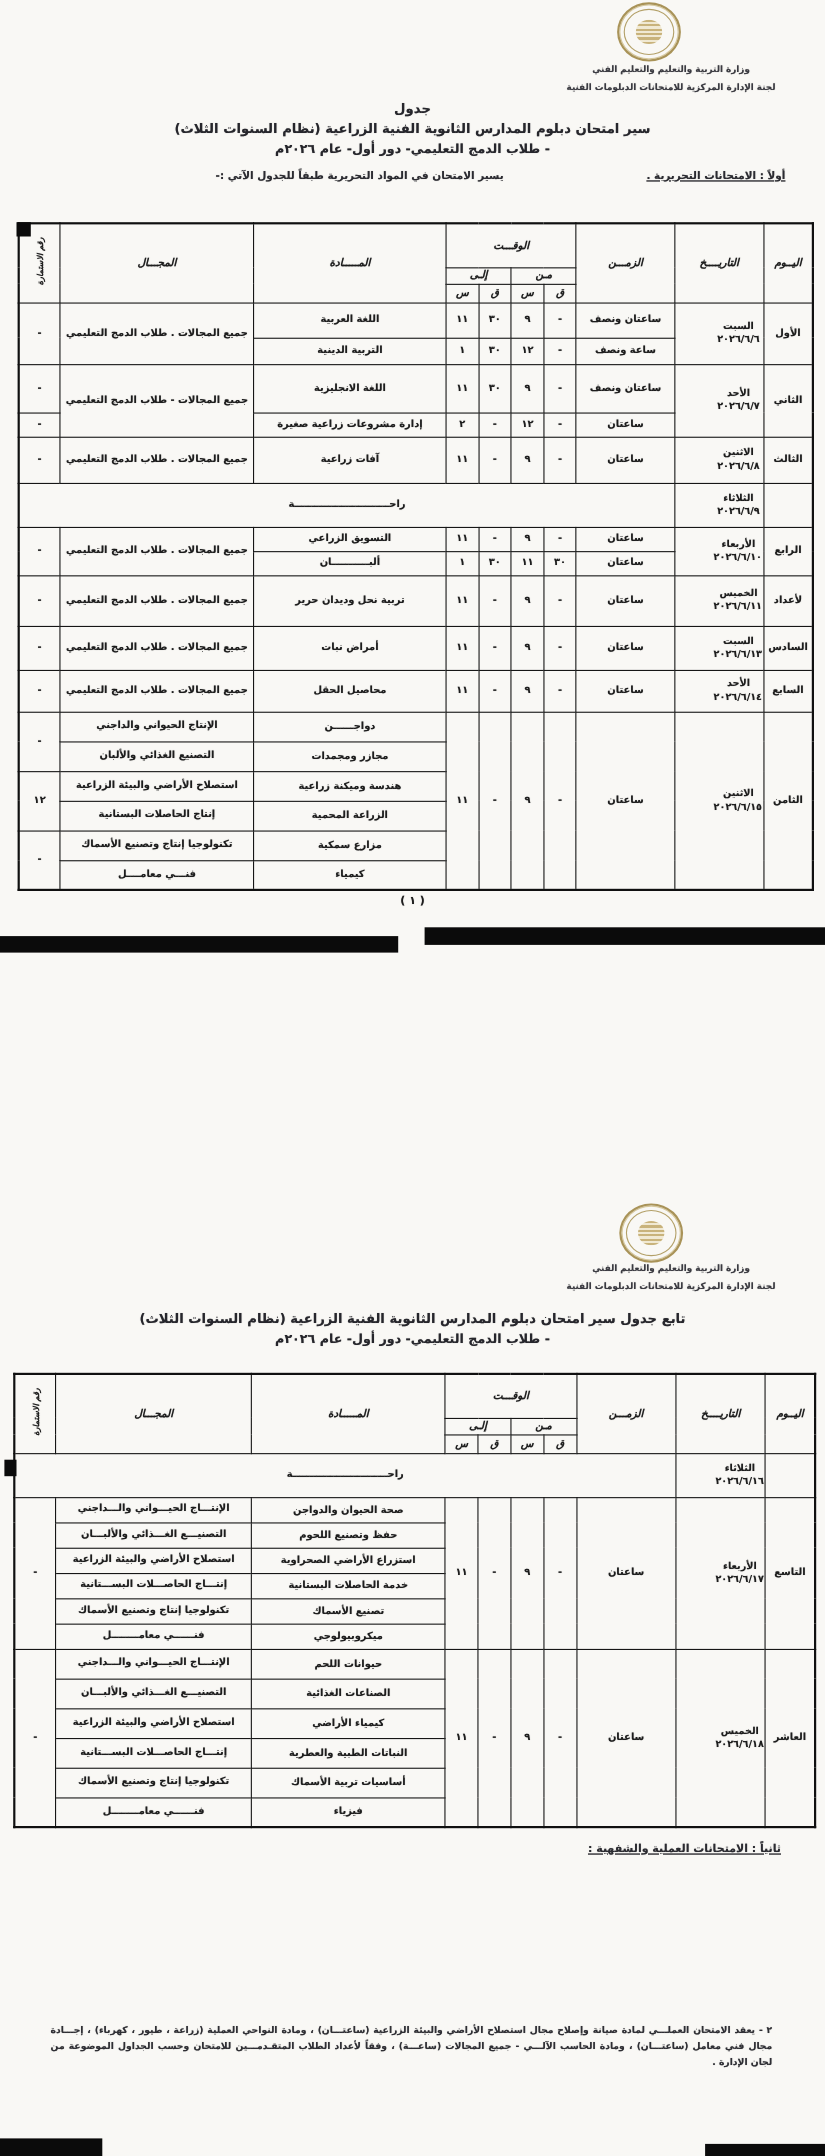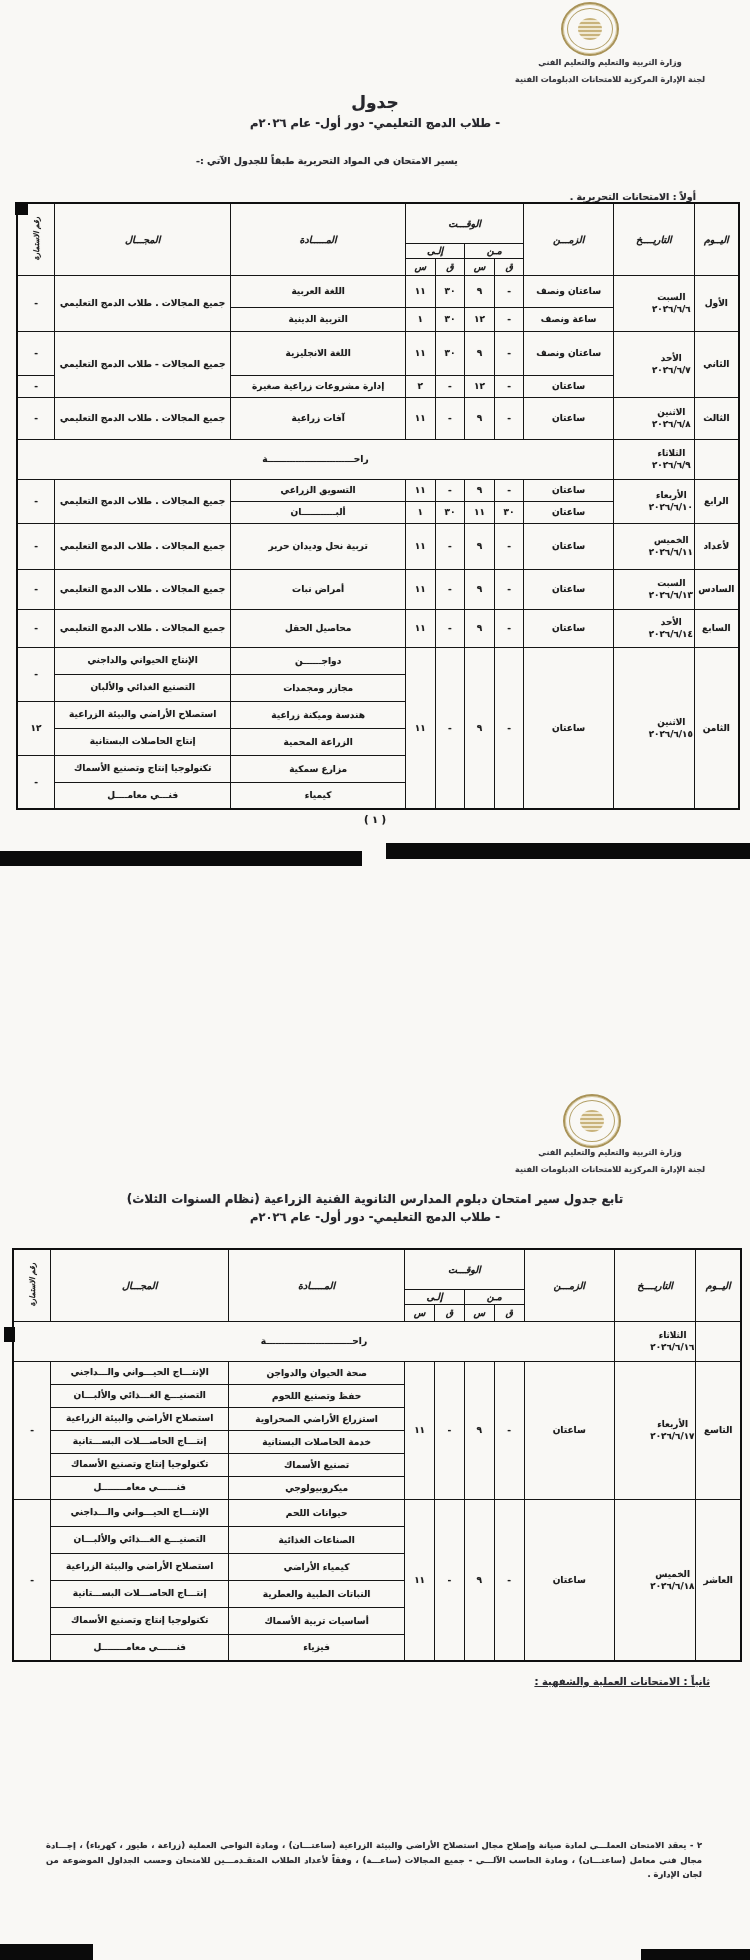--- a/index.html
+++ b/index.html
@@ -10,25 +10,25 @@
   
   .logo{position:absolute;width:54px;height:50px;border:2px solid #a99358;border-radius:50%;
         box-shadow:inset 0 0 0 1px #d6c89d;}
   .logo-ring{position:absolute;inset:4px;border:1px solid #b3a068;border-radius:50%;}
   .logo-core{position:absolute;left:50%;top:50%;width:24px;height:22px;transform:translate(-50%,-50%);
         border-radius:50%;background:repeating-linear-gradient(0deg,#c3ab6e 0 2px,#efe7cf 2px 4px);opacity:.9;}
   
   .ministry{position:absolute;left:460px;width:300px;text-align:center;font-size:8px;font-weight:bold;
         color:#3b3b42;line-height:17px;}
   .titles{position:absolute;left:40px;width:670px;text-align:center;color:#26262c;font-weight:bold;}
-  .t-main{font-size:17px;margin-bottom:4px;}
+  .t-main{font-size:12px;margin-bottom:4px;}
   .t-sub{font-size:12px;margin-bottom:4px;}
   .t-sub2{font-size:11.5px;}
   .intro{position:absolute;left:16px;top:155px;width:724px;height:16px;font-size:9.5px;font-weight:bold;color:#2b2b31;}
-  .intro-r{position:absolute;right:44px;margin-top:36px;}
+  .intro-r{position:absolute;right:26px;text-decoration:underline;}
   .intro-c{position:absolute;left:180px;}
   
   table.xt{position:absolute;border-collapse:collapse;table-layout:fixed;direction:rtl;border:2px solid #101010;}
   .t1{left:16px;top:202px;width:724px;}
   .t2{left:12px;top:1248px;width:730px;}
   table.xt th,table.xt td{border:1px solid #161616;text-align:center;vertical-align:middle;
       font-weight:bold;color:#1d1d1d;padding:0 1px;font-size:9px;overflow:hidden;}
   table.xt th{font-size:9.5px;font-style:italic;}
   .date-cell span{display:block;line-height:12px;font-size:8.8px;padding-left:35px;}
   .subject-cell{font-size:9.2px;}
@@ -64,20 +64,21 @@
     <div class="logo-ring">
       <div class="logo-core"></div>
     </div>
   </div>
   <div class="ministry" style="top:54px;">
     <div>وزارة التربية والتعليم والتعليم الفني</div>
     <div>لجنة الإدارة المركزية للامتحانات الدبلومات الفنية</div>
   </div>
   <div class="titles" style="top:92px;">
     <div class="t-main">جدول</div>
+    <div class="t-sub">سير امتحان دبلوم المدارس الثانوية الفنية الزراعية (نظام السنوات الثلاث)</div>
     <div class="t-sub2">- طلاب الدمج التعليمي- دور أول- عام ٢٠٢٦م</div>
   </div>
   <div class="intro">
     <span class="intro-r">أولاً : الامتحانات التحريرية .</span>
     <span class="intro-c">يسير الامتحان في المواد التحريرية طبقاً للجدول الآتي :-</span>
   </div>
 
   <table class="xt t1">
     <colgroup>
       <col style="width:6.2%">

